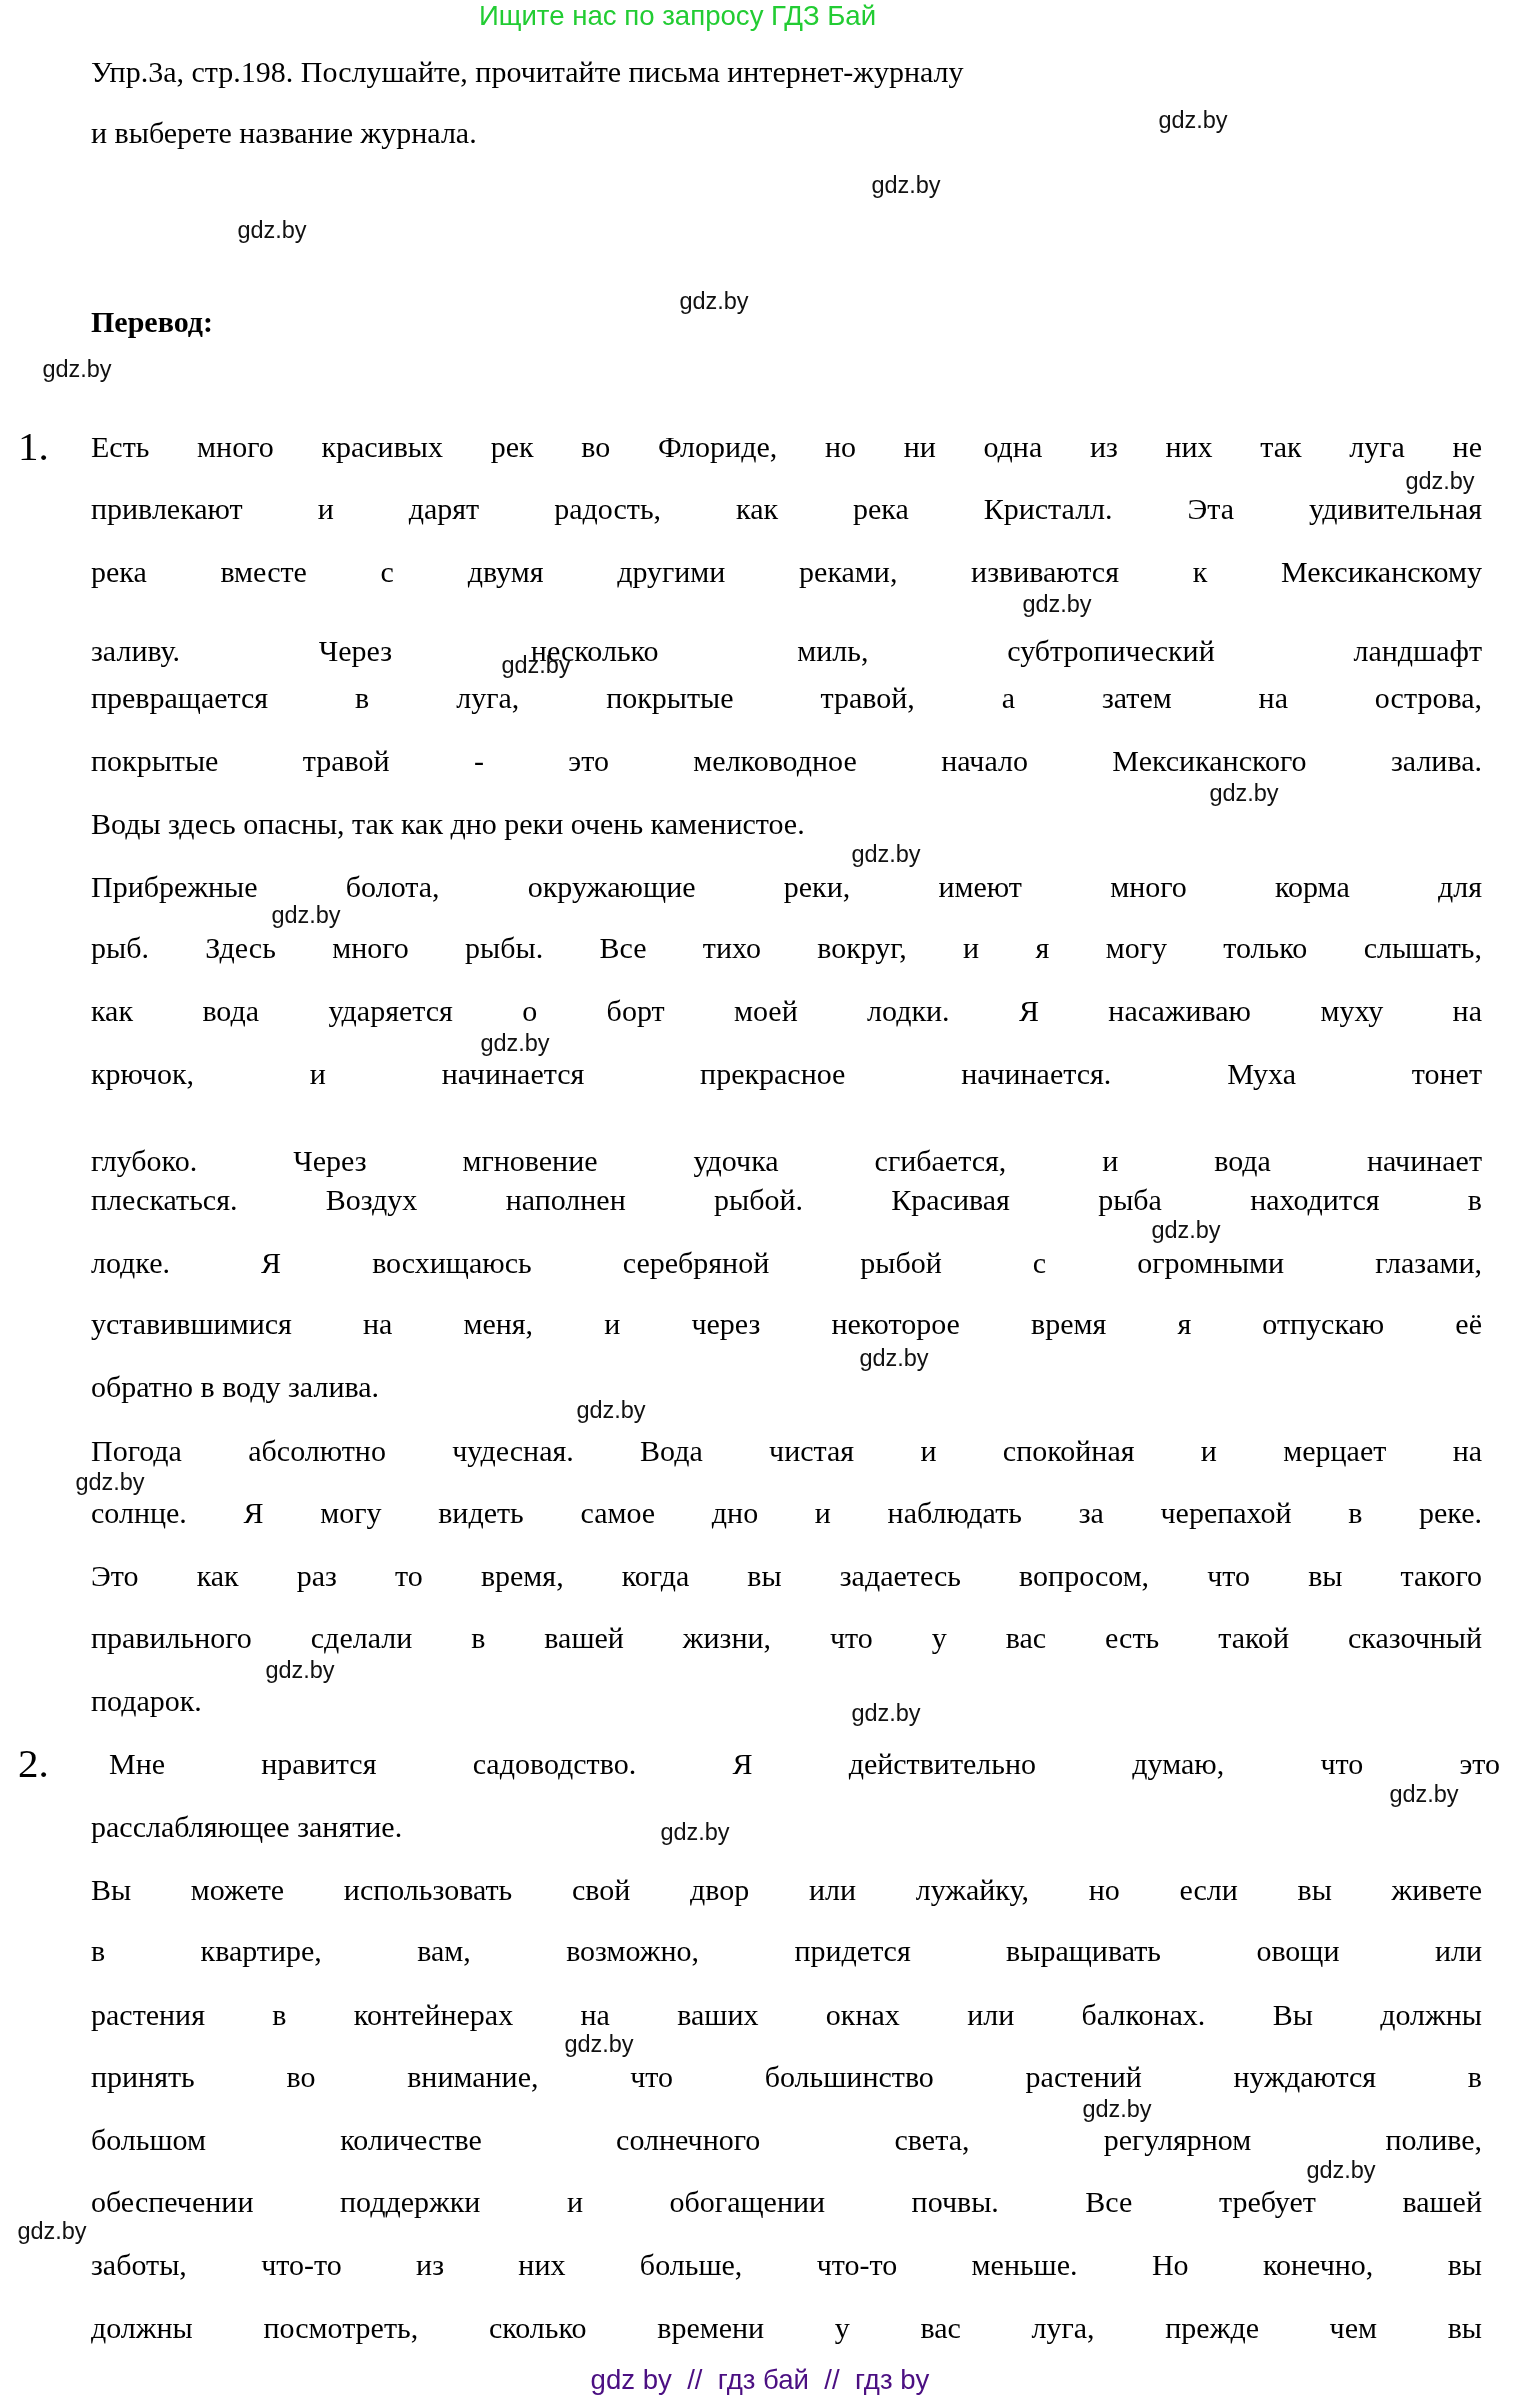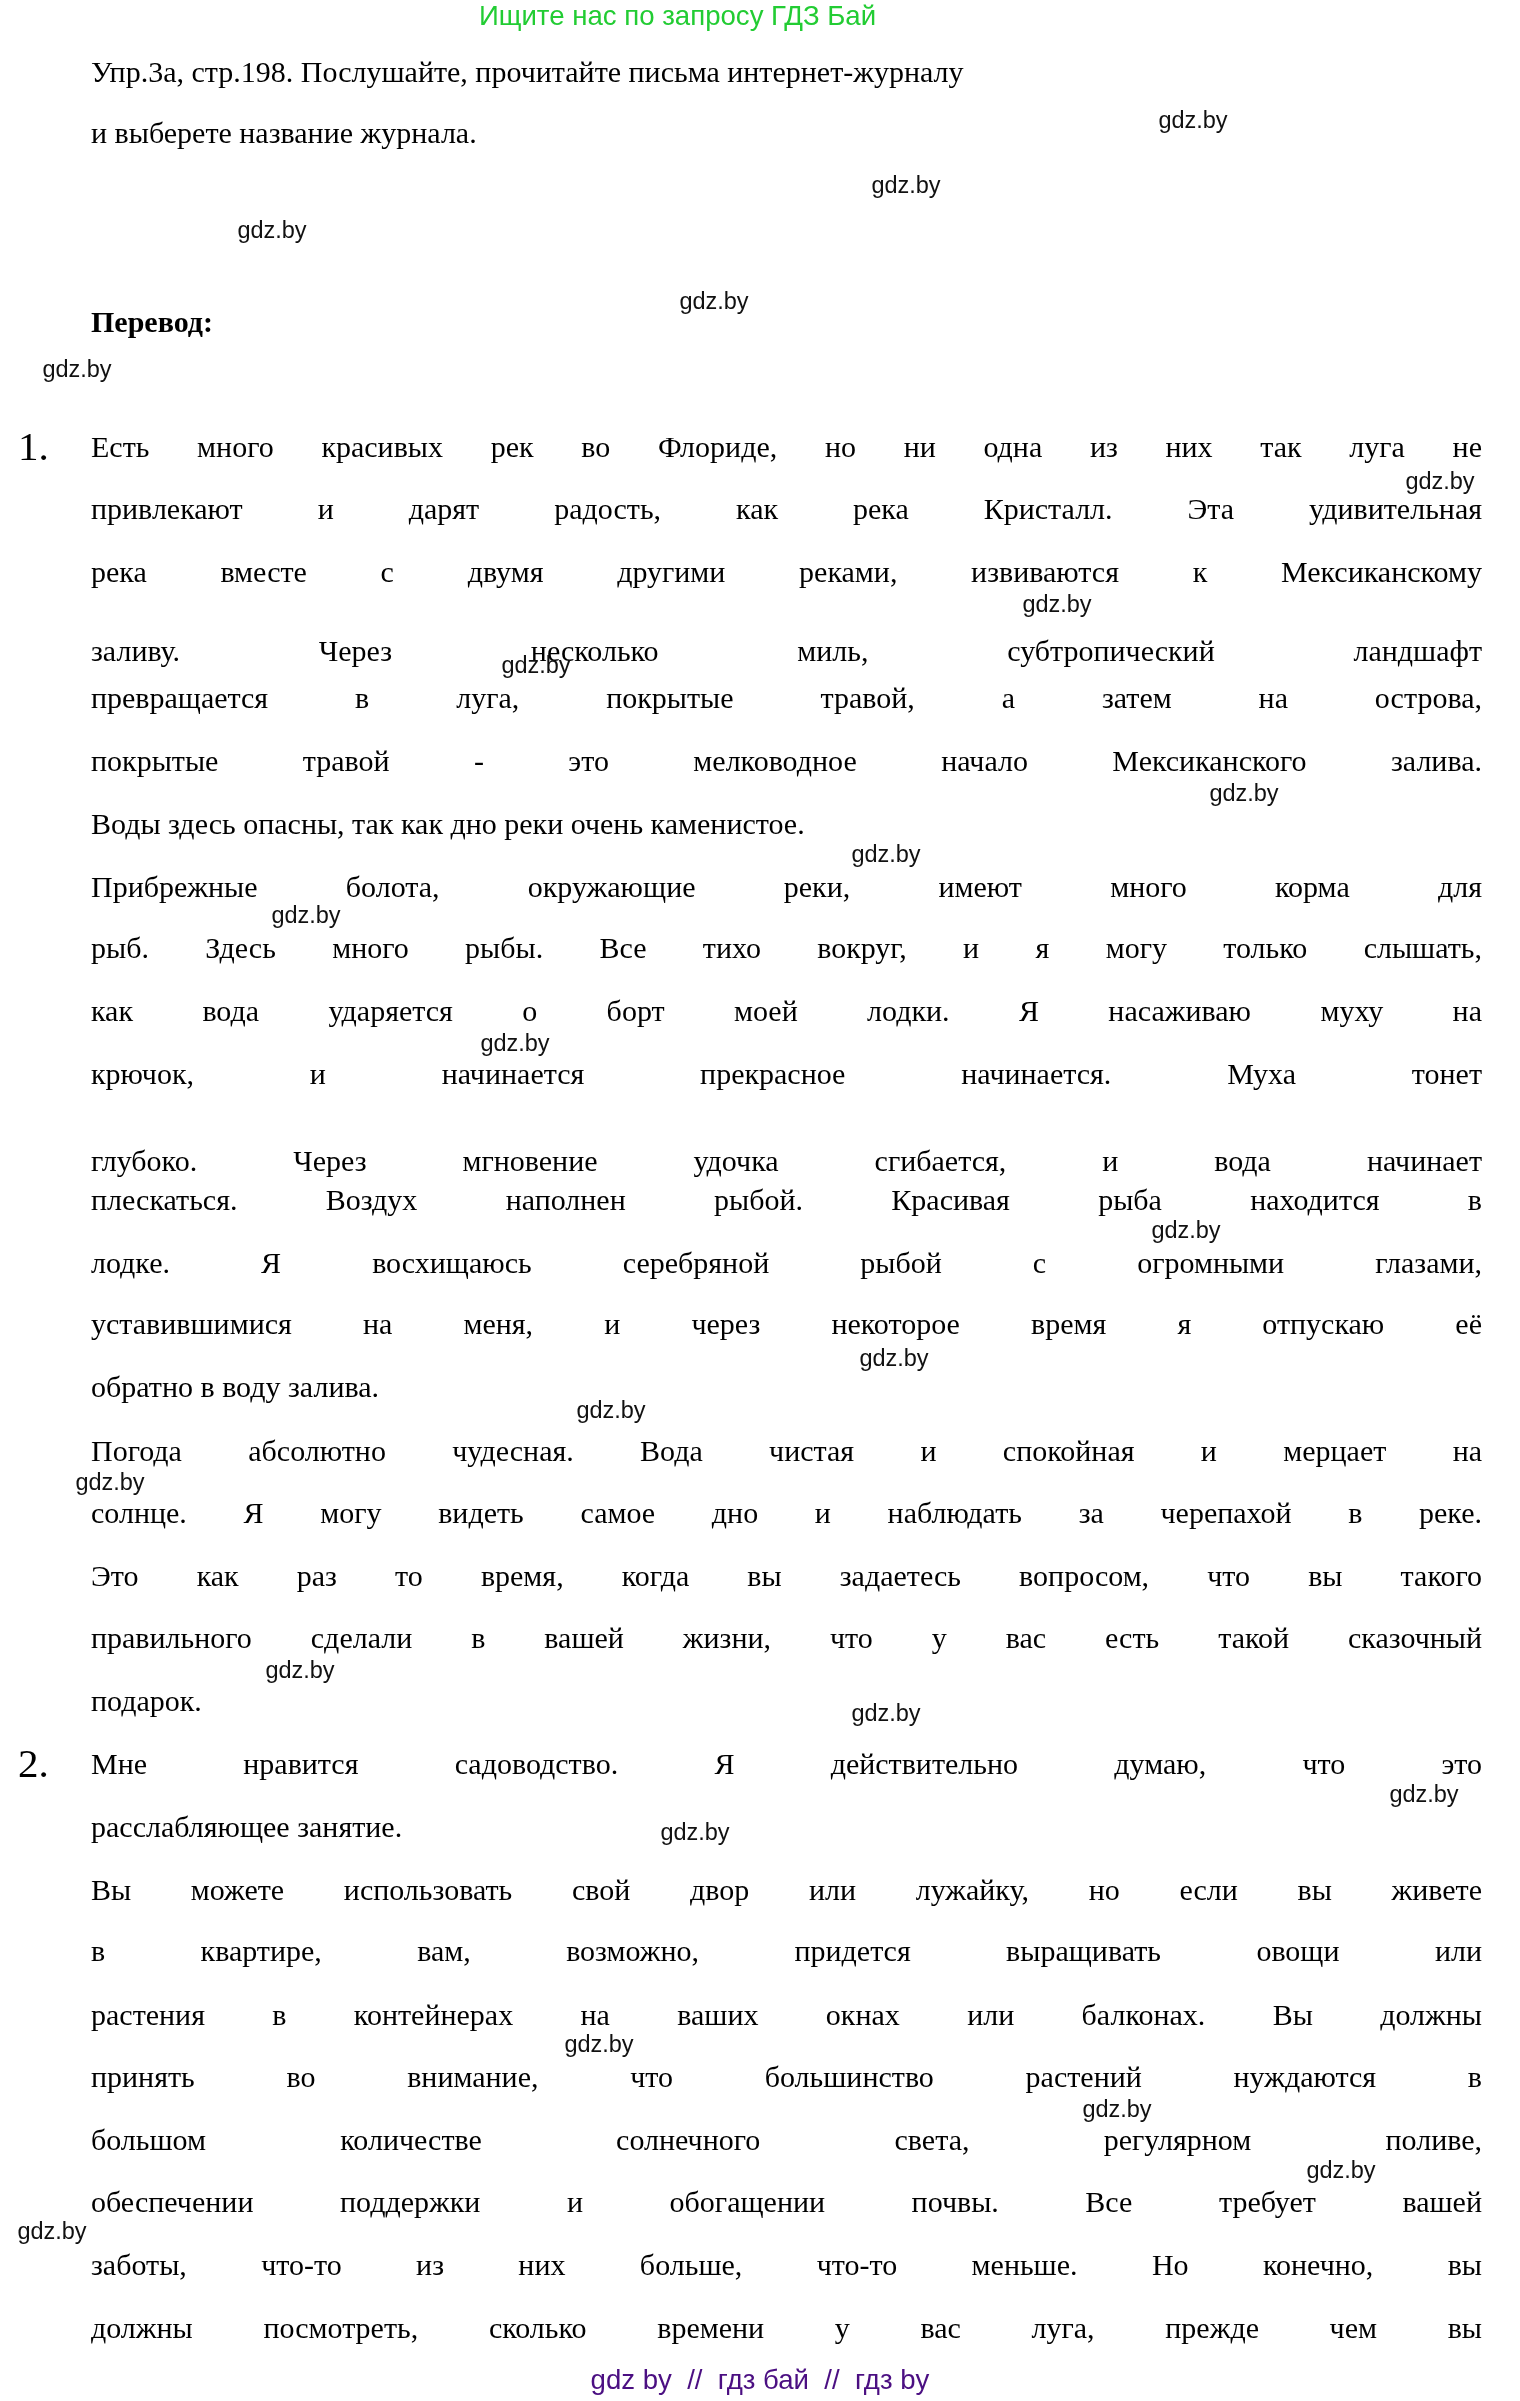--- a/index.html
+++ b/index.html
@@ -39,21 +39,21 @@
 <div class="ln j" style="top:1238px;">лодке. Я восхищаюсь серебряной рыбой с огромными глазами,</div>
 <div class="ln j" style="top:1299px;">уставившимися на меня, и через некоторое время я отпускаю её</div>
 <div class="ln" style="top:1362px;">обратно в воду залива.</div>
 <div class="ln j" style="top:1426px;">Погода абсолютно чудесная. Вода чистая и спокойная и мерцает на</div>
 <div class="ln j" style="top:1488px;">солнце. Я могу видеть самое дно и наблюдать за черепахой в реке.</div>
 <div class="ln j" style="top:1551px;">Это как раз то время, когда вы задаетесь вопросом, что вы такого</div>
 <div class="ln j" style="top:1613px;">правильного сделали в вашей жизни, что у вас есть такой сказочный</div>
 <div class="ln" style="top:1676px;">подарок.</div>
 
 <div class="num" style="top:1739px;">2.</div>
-<div class="ln j" style="top:1739px;">Мне нравится садоводство. Я действительно думаю, что это</div>
+<div class="ln j" style="top:1739px;margin-left:18px;">Мне нравится садоводство. Я действительно думаю, что это</div>
 <div class="ln" style="top:1802px;">расслабляющее занятие.</div>
 <div class="ln j" style="top:1865px;">Вы можете использовать свой двор или лужайку, но если вы живете</div>
 <div class="ln j" style="top:1926px;">в квартире, вам, возможно, придется выращивать овощи или</div>
 <div class="ln j" style="top:1990px;">растения в контейнерах на ваших окнах или  балконах. Вы должны</div>
 <div class="ln j" style="top:2052px;">принять во внимание, что большинство растений нуждаются в</div>
 <div class="ln j" style="top:2115px;">большом количестве солнечного света, регулярном поливе,</div>
 <div class="ln j" style="top:2177px;">обеспечении поддержки и обогащении почвы. Все требует вашей</div>
 <div class="ln j" style="top:2240px;">заботы, что-то из них больше, что-то меньше. Но конечно, вы</div>
 <div class="ln j" style="top:2303px;">должны посмотреть, сколько времени у вас луга, прежде чем вы</div>
 

